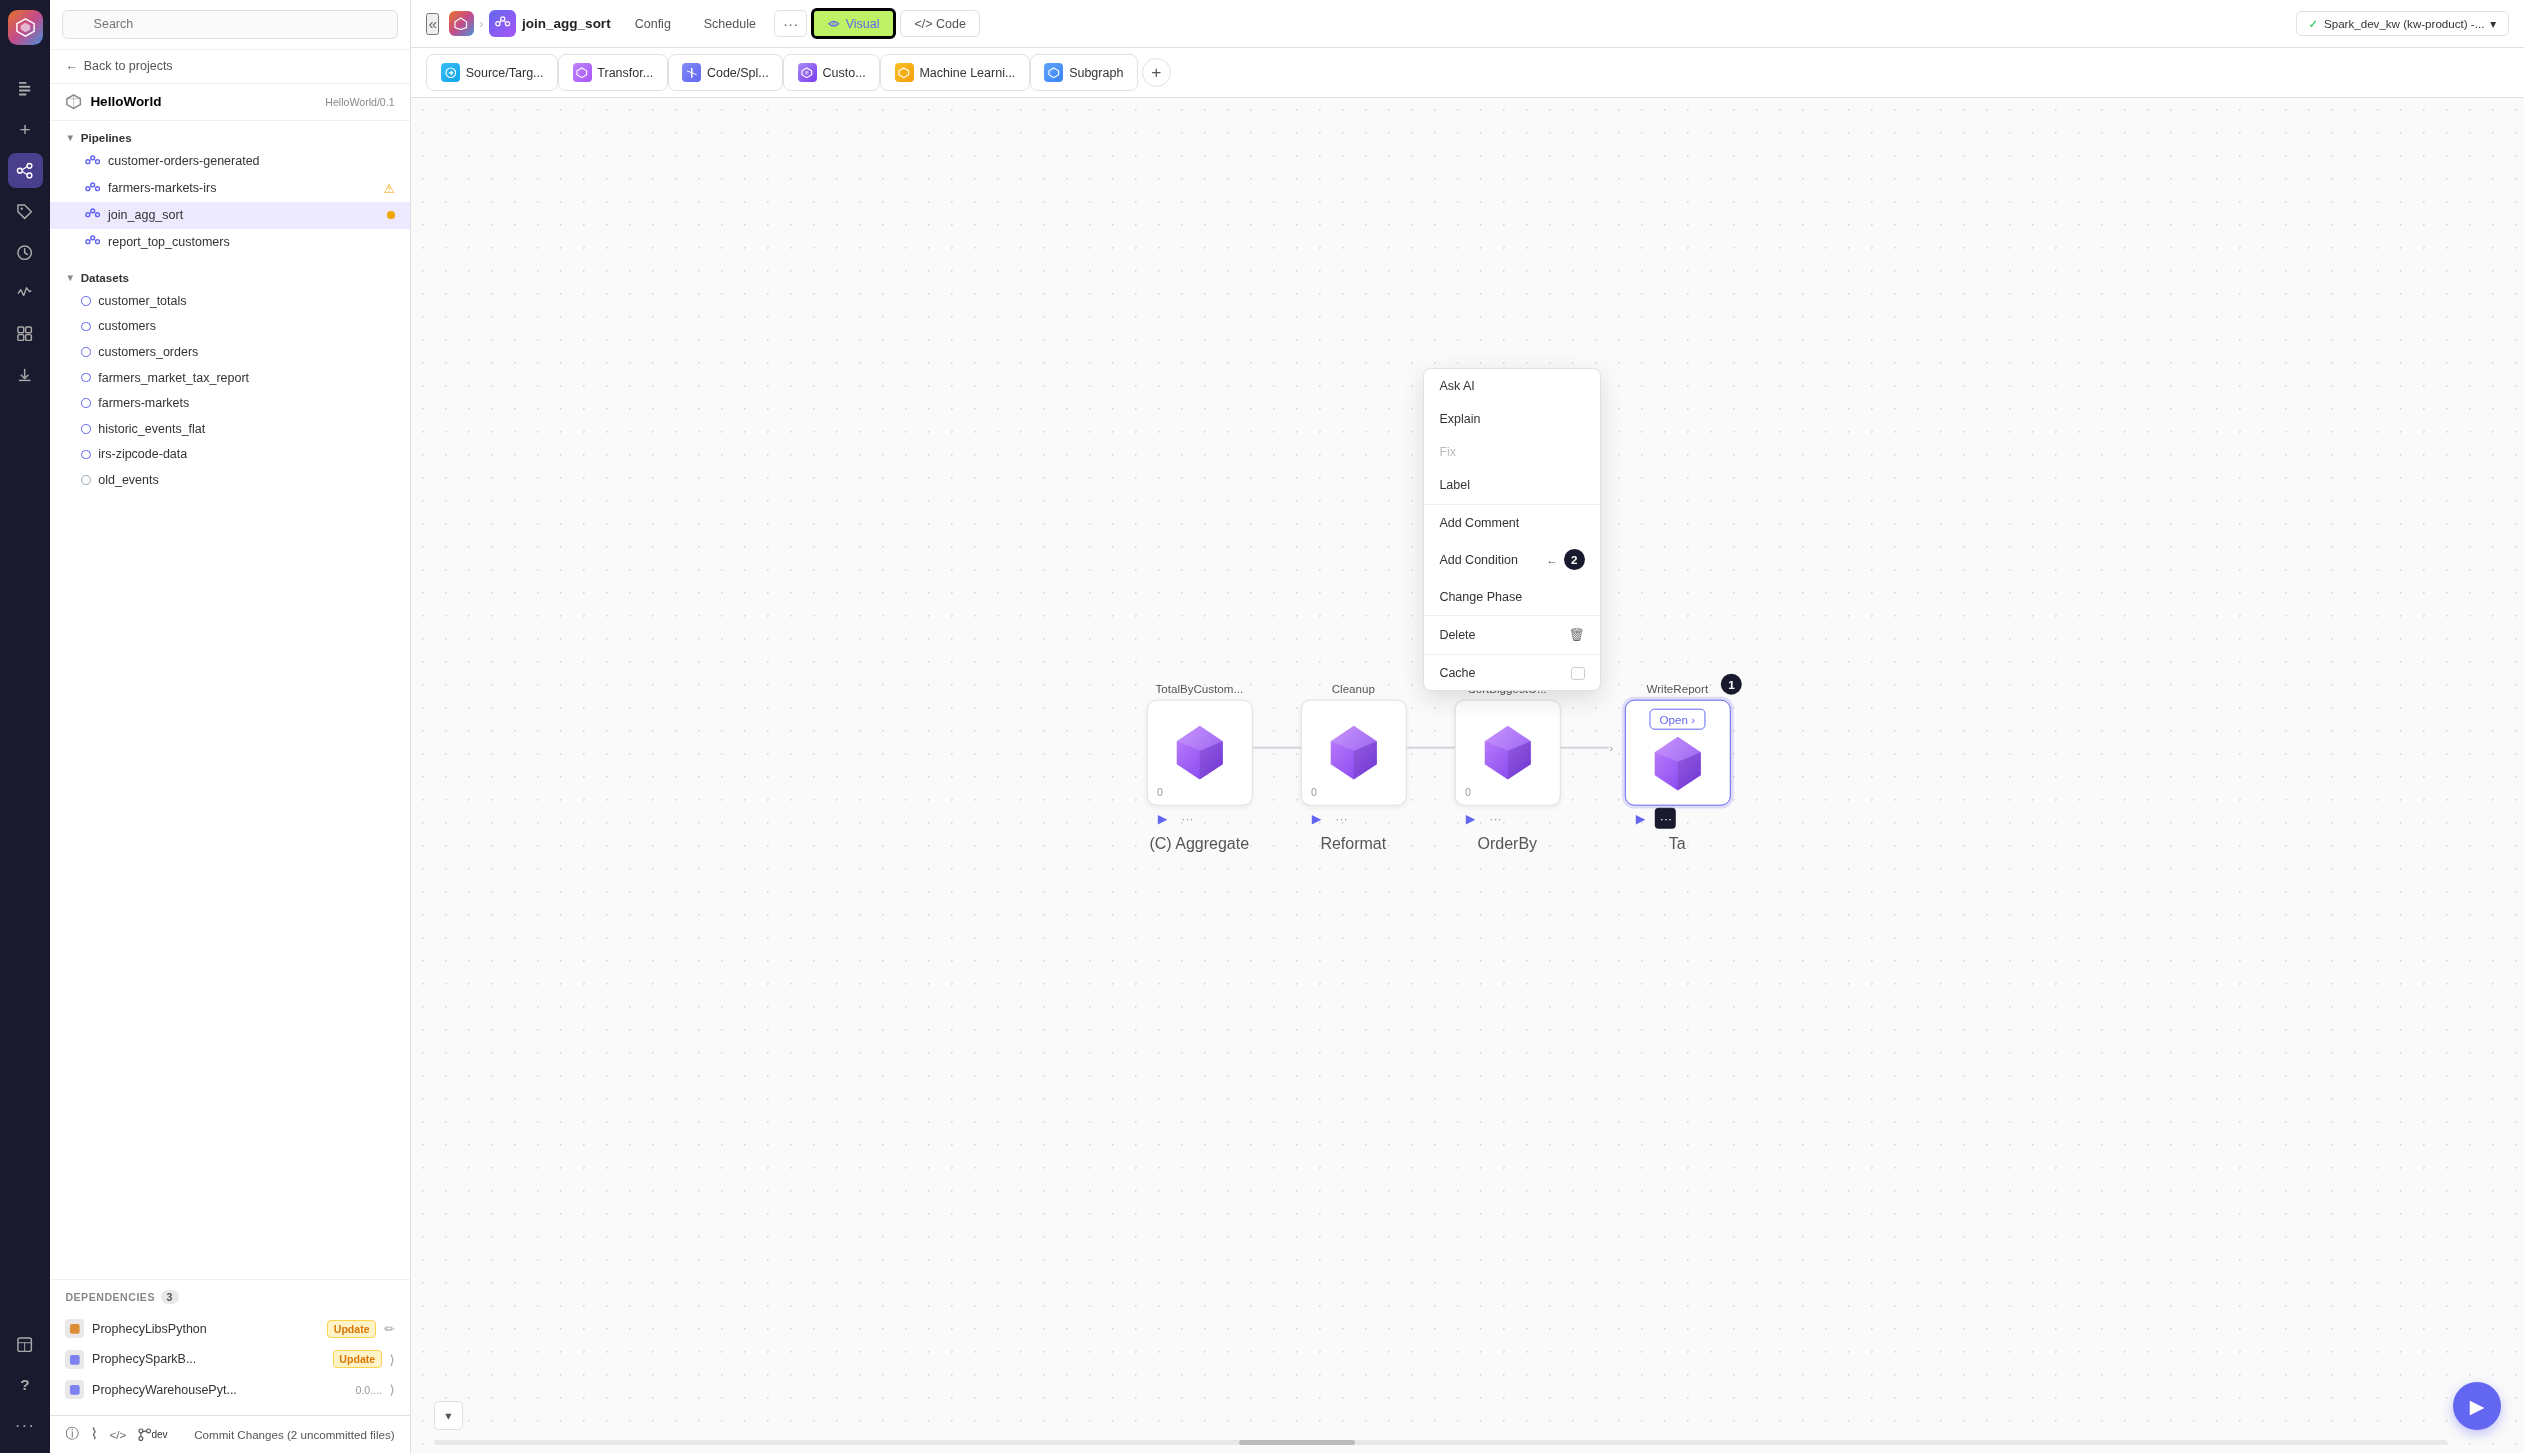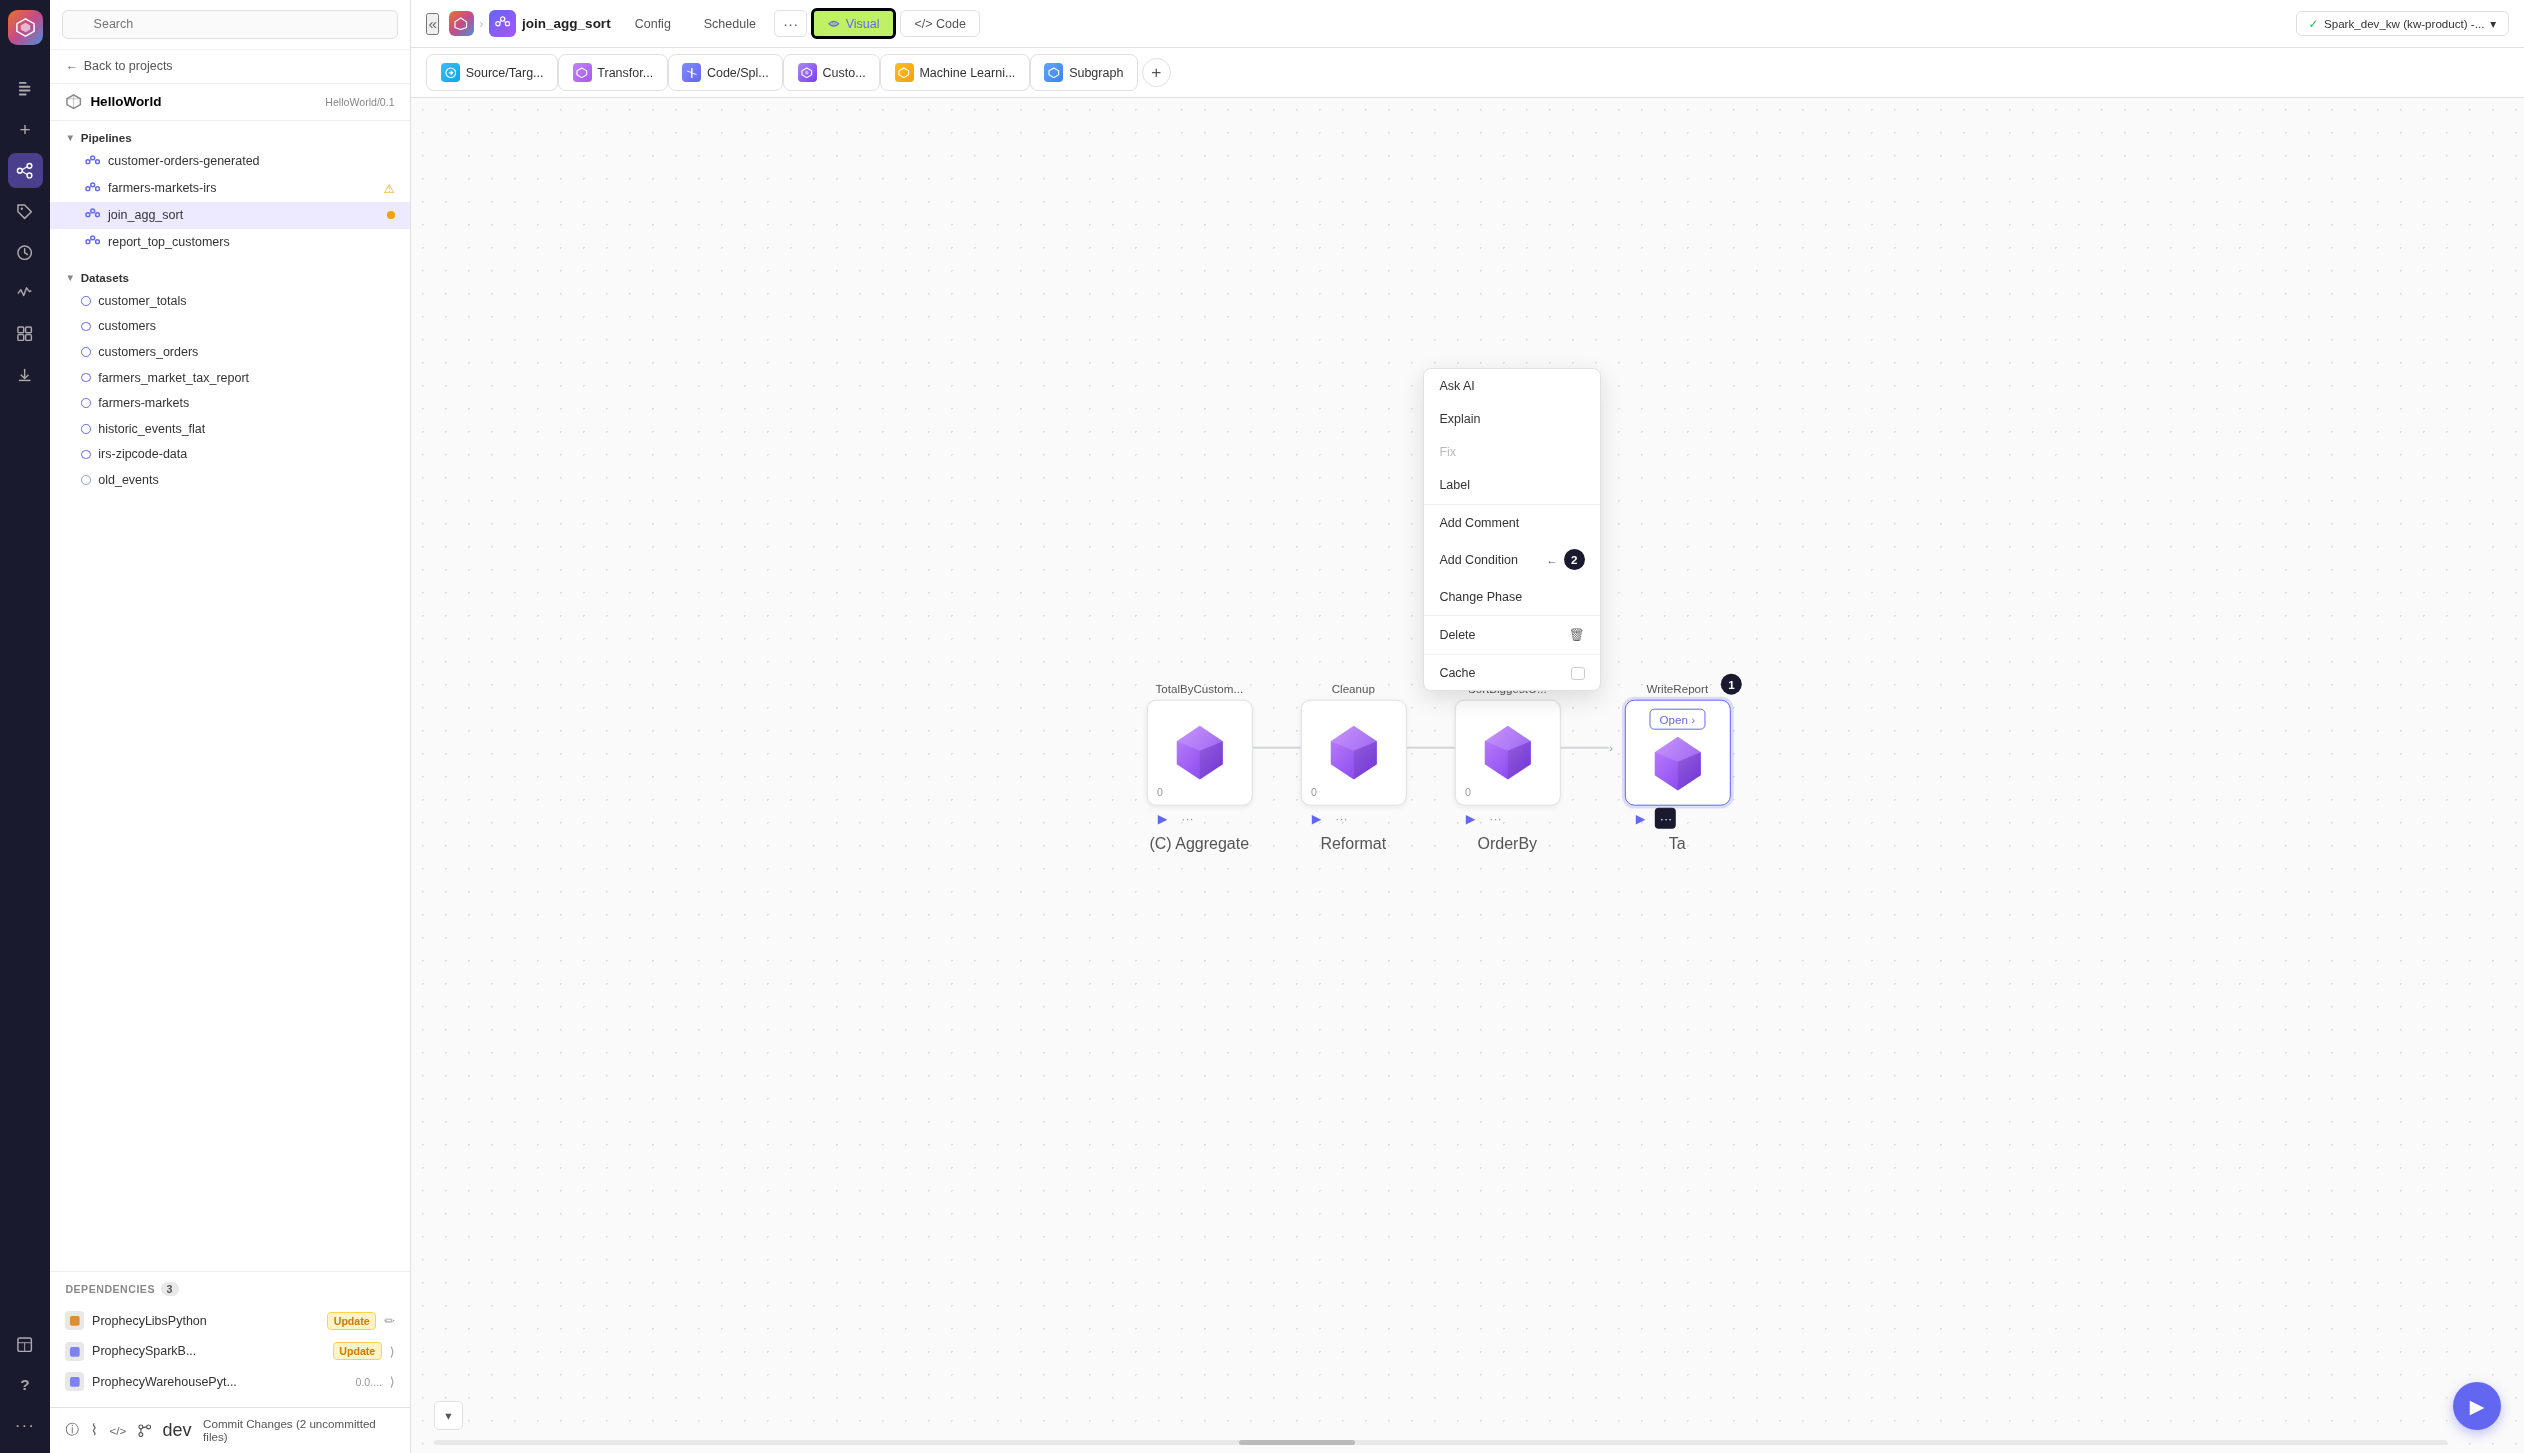--- a/index.html
+++ b/index.html
@@ -128,21 +128,21 @@
     .dep-actions { display: flex; align-items: center; gap: 3.9px; color: #999; }
     .dep-version { font-size: 10.6px; color: #999; }
 
     .bottom-bar {
       padding: 9.6px 15.4px;
       border-top: 1px solid #e0e0e0;
       display: flex; align-items: center; gap: 11.6px;
       background: #fff;
     }
     .bottom-bar-icon { color: #666; font-size: 13.5px; cursor: pointer; }
-    .branch-info { display: flex; align-items: center; gap: 11px; font-size: 18px; color: #333; }
+    .branch-info { display: flex; align-items: center; gap: 0; font-size: 10px; color: #333; }
     .commit-info { font-size: 11.6px; color: #555; margin-left: auto; cursor: pointer; }
 
     
     .main-content { flex: 1; display: flex; flex-direction: column; overflow: hidden; }
 
     
     .top-bar {
       height: 48px;
       background: #fff;
       border-bottom: 1px solid #e0e0e0;

